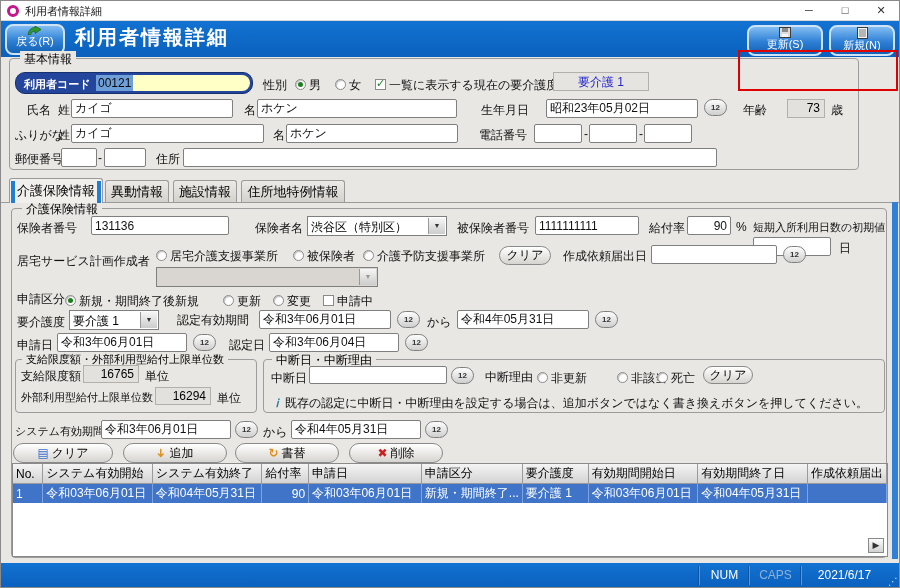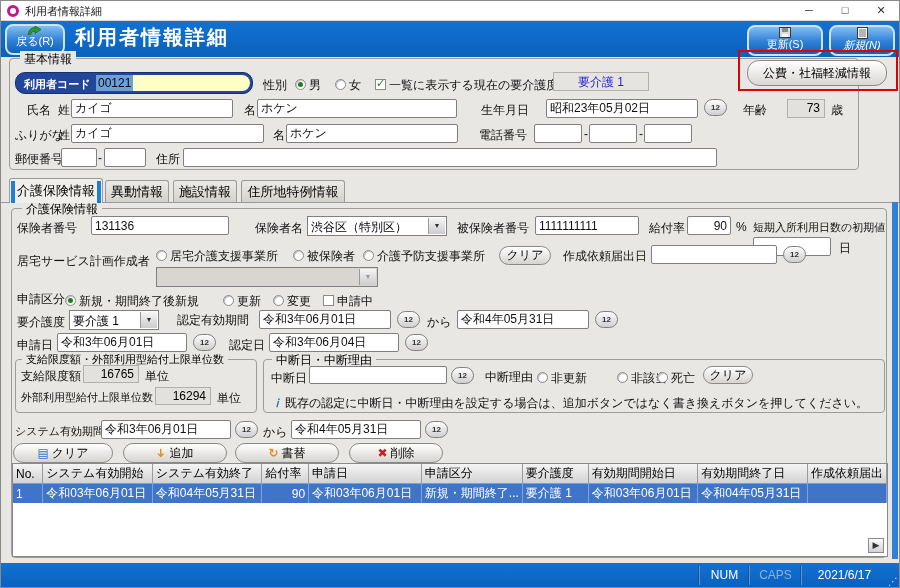--- a/index.html
+++ b/index.html
@@ -13,21 +13,21 @@
   .wbtn { position:absolute; top:0; width:36px; height:19px; text-align:center; font-size:11px; line-height:19px; color:#333; cursor:default; }
   #btn-min{ right:72px; } #btn-max{ right:36px; } #btn-close{ right:0; }
 
   
   #toolbar { position:absolute; left:0; top:20px; width:898px; height:36px; background:linear-gradient(#1272d2,#0a60bd); }
   .tbtn { position:absolute; border:2px solid #cfe2f6; border-radius:8px; background:linear-gradient(#82bdf2 0%,#2e7fd6 55%,#1261b4 100%);
           color:#fff; display:flex; flex-direction:column; align-items:center; justify-content:flex-start; font-size:11px; line-height:12px; cursor:pointer; }
   #back-btn { left:4px; top:3px; width:60px; height:31px; }
   #toolbar-title { position:absolute; left:74px; top:3px; font-size:20px; font-weight:bold; color:#fff; letter-spacing:2px; }
   #update-btn { left:746px; top:4px; width:76px; height:31px; }
-  #new-btn   { left:828px; top:4px; width:66px; height:31px;font-style:italic; }
+  #new-btn   { left:828px; top:4px; width:66px; height:31px; }
 
   
   .lbl { position:absolute; font-size:12px; color:#111; white-space:nowrap; }
   .fld { position:absolute; height:19px; background:#fff; border:1px solid #7f7f7f; border-radius:2px; font-size:12px; padding:1px 3px;
          font-family:"Liberation Sans","DejaVu Sans",sans-serif; color:#111; }
   .sunk { position:absolute; height:19px; background:#e3e1de; border:1px solid #b3b0ac; font-size:12px; padding:1px 4px; }
   .gb { position:absolute; border:1px solid #9c9c9c; border-radius:4px; }
   .lg { position:absolute; top:-8px; background:#e9e7e4; padding:0 4px; font-size:12px; white-space:nowrap; }
   .radio { position:relative; display:inline-block; width:11px; height:11px; border-radius:50%; background:#fff; border:1px solid #8a8a8a;
            vertical-align:-1px; margin-right:3px; box-shadow:inset 1px 1px 1px rgba(0,0,0,.25); }
@@ -123,21 +123,20 @@
           <line x1="2" y1="3" x2="9" y2="3" stroke="#777"></line>
           <line x1="2" y1="5" x2="9" y2="5" stroke="#777"></line>
           <line x1="2" y1="7" x2="9" y2="7" stroke="#777"></line>
           <line x1="2" y1="9" x2="9" y2="9" stroke="#777"></line>
         </svg>
       <span>新規(N)</span>
     </div>
   </div>
 
   <div id="red-annot"></div>
-  <div id="kouhi-btn">公費・社福軽減情報</div>
 
   <div class="gb" style="left:8px;top:57px;width:850px;height:112px;">
     <span class="lg" style="left:10px;">基本情報</span>
   </div>
 
   <div id="code-box">
     <span class="cl">利用者コード</span>
     <span class="cf"><span class="selhl">00121</span></span>
   </div>
   <span class="lbl" style="left:262px;top:76px;">性別</span>

